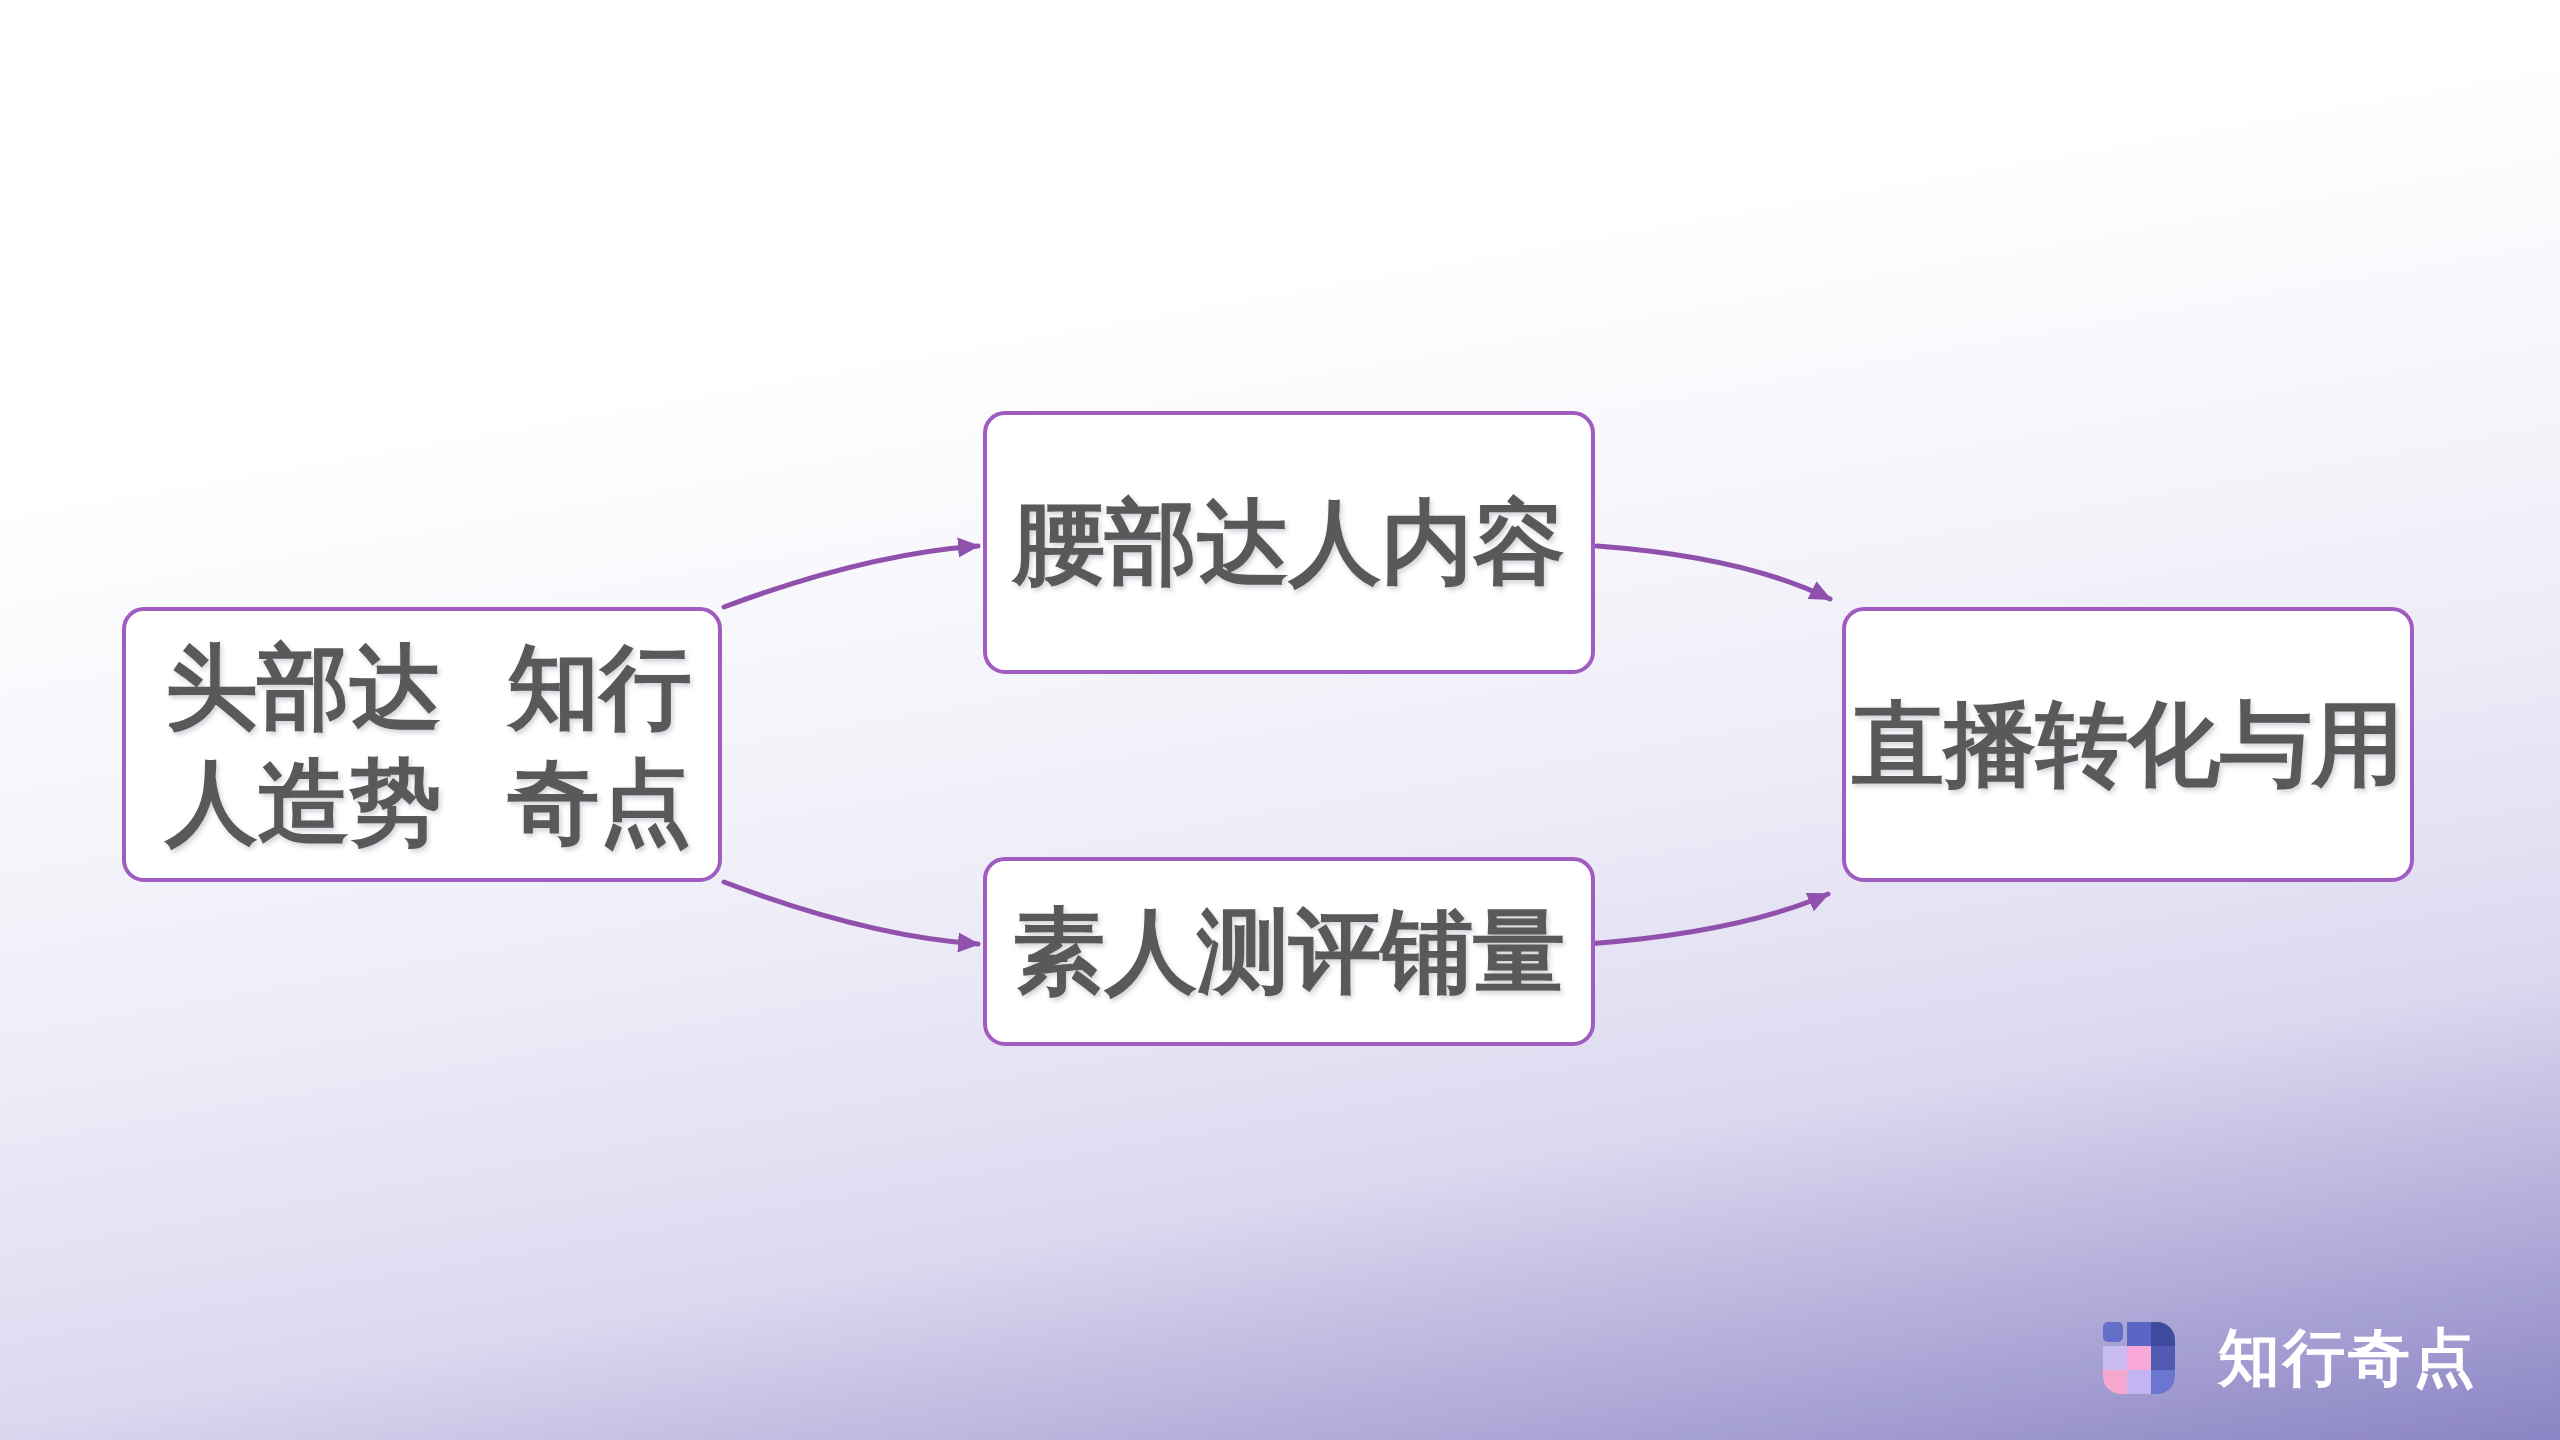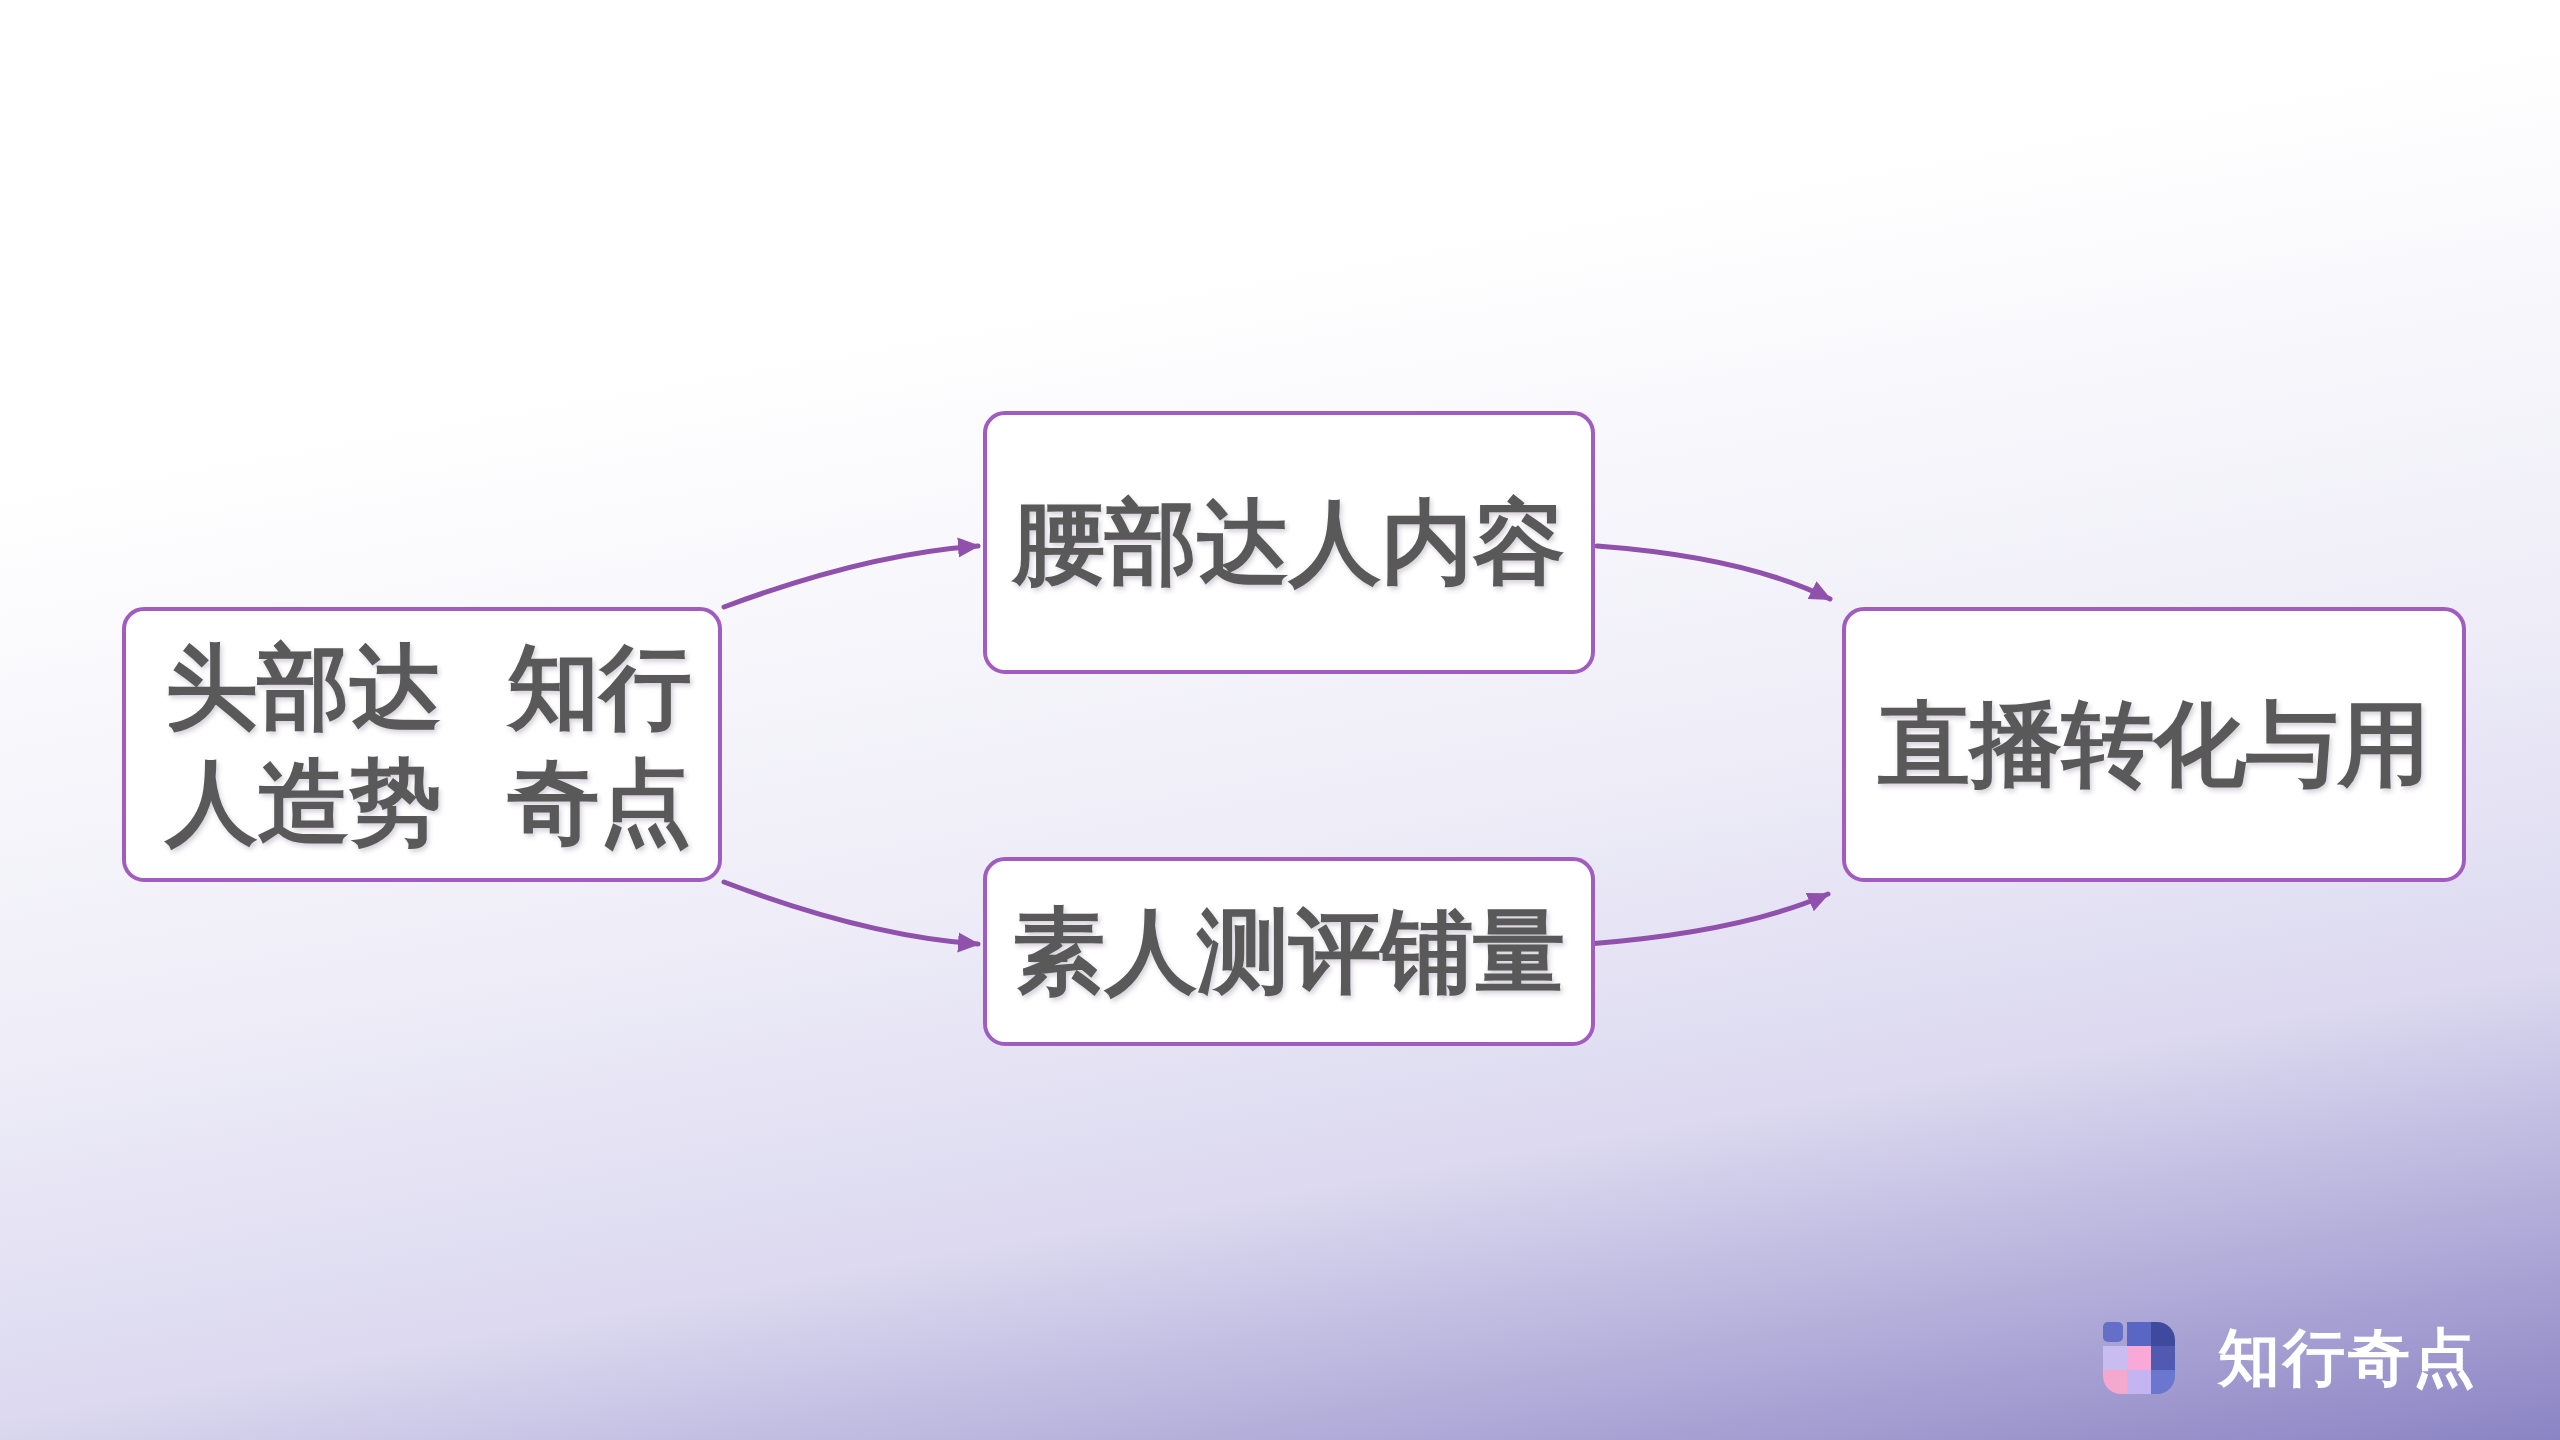--- a/index.html
+++ b/index.html
@@ -25,21 +25,21 @@
     position:absolute;background:var(--box-bg,#ffffff);
     border:4px solid var(--box-border,#a15cc0);border-radius:22px;
     display:flex;align-items:center;justify-content:center;
     color:var(--box-text,#595959);font-weight:bold;font-size:92px;line-height:1.24;
     text-align:center;text-shadow:2px 3px 5px rgba(60,40,80,0.22);
     box-sizing:border-box;
   }
   .node-head{left:122px;top:607px;width:600px;height:275px;}
   .node-waist{left:983px;top:411px;width:612px;height:263px;}
   .node-amateur{left:983px;top:857px;width:612px;height:189px;}
-  .node-live{left:1842px;top:607px;width:624px;height:275px;}
+  .node-live{left:1842px;top:607px;width:572px;height:275px;}
   .logo{
     position:absolute;left:2103px;top:1316px;
     display:flex;align-items:center;gap:43px;
   }
   .logo-icon{position:relative;width:72px;height:72px;flex:0 0 auto;}
   .logo-cell{position:absolute;width:24px;height:24px;}
   .cell-0{left:0;top:0;width:20px;height:20px;border-radius:5px;}
   .cell-1{left:24px;top:0;}
   .cell-2{left:48px;top:0;border-top-right-radius:18px;}
   .cell-3{left:0;top:24px;}

